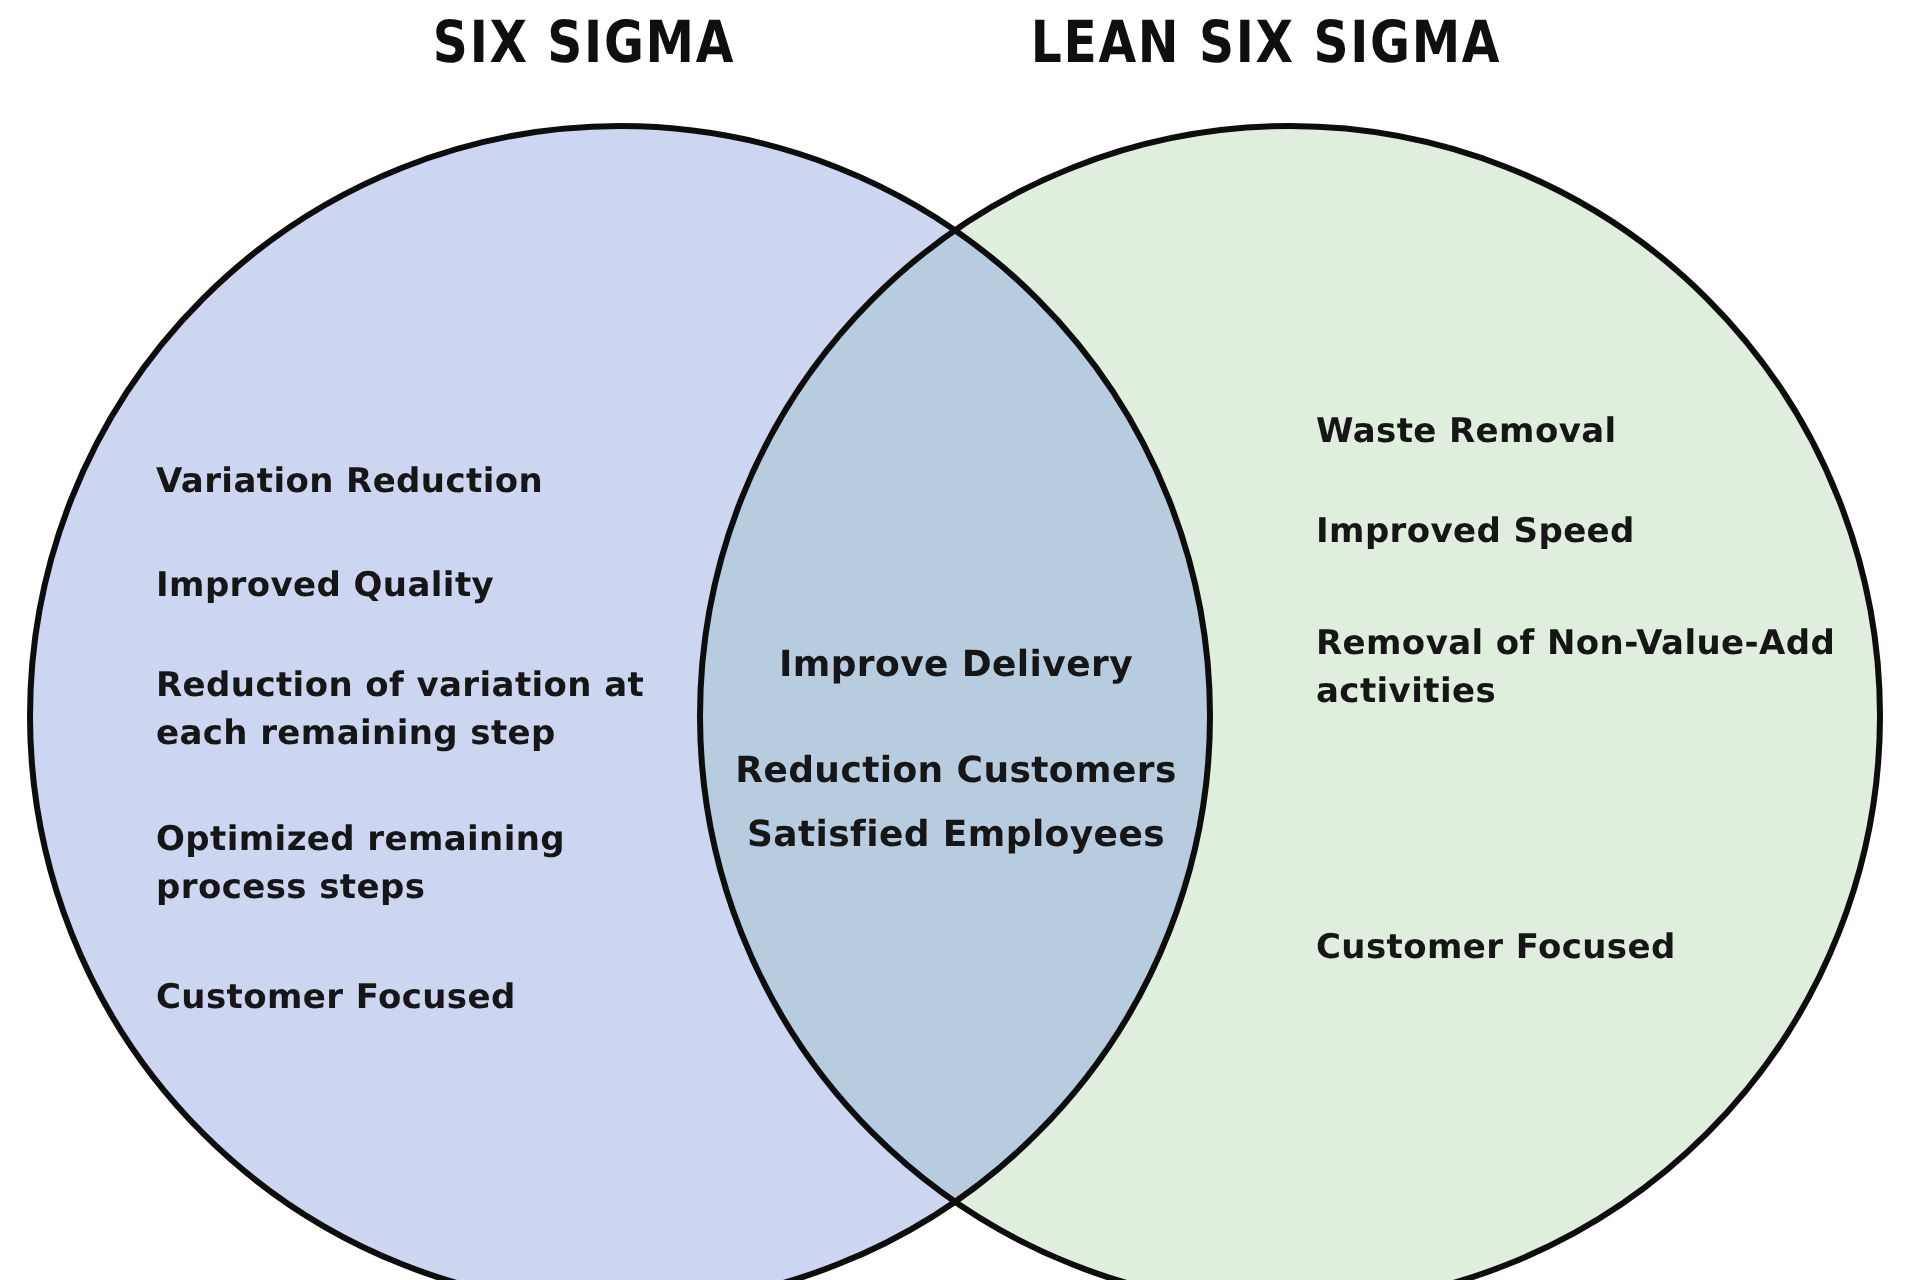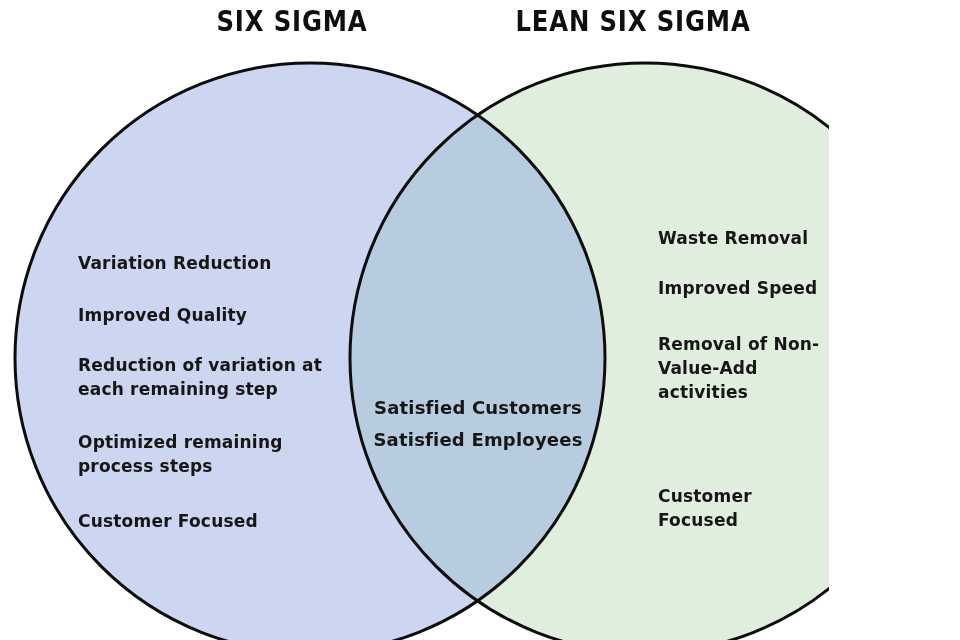--- a/index.html
+++ b/index.html
@@ -2,21 +2,21 @@
 <html><head>
 <meta charset="utf-8">
 <style>
   html, body {
     margin: 0;
     padding: 0;
     background: #ffffff;
   }
   .stage {
     position: relative;
-    width: 829px;
+    width: 960px;
     height: 640px;
     overflow: hidden;
     background: #ffffff;
     font-family: "DejaVu Sans", "Liberation Sans", sans-serif;
   }
   .venn-svg {
     position: absolute;
     left: 0;
     top: 0;
   }
@@ -34,21 +34,20 @@
   .title-left  { left: 292px; }
   .title-right { left: 633px; }
   .item {
     position: absolute;
     font-size: 17px;
     font-weight: bold;
     line-height: 24px;
     color: #161616;
     white-space: pre-line;
     letter-spacing: 0.2px;
-    margin-top: 22px;
   }
   .left-item  { left: 78px;  }
   .right-item { left: 658px; }
   .mid-item {
     left: 478px;
     transform: translateX(-50%);
     font-size: 18px;
     text-align: center;
     white-space: nowrap;
   }
@@ -77,21 +76,22 @@
   <div class="title title-right">LEAN SIX SIGMA</div>
 
   <div class="item left-item" style="top:281px">Improved Quality</div>
   <div class="item left-item" style="top:229px">Variation Reduction</div>
   <div class="item left-item" style="top:331px">Reduction of variation at
 each remaining step</div>
   <div class="item left-item" style="top:408px">Optimized remaining
 process steps</div>
   <div class="item left-item" style="top:487px">Customer Focused</div>
 
-  <div class="item mid-item" style="top:374px">Satisfied Customers</div>
+  <div class="item mid-item" style="top:321px">Improve Delivery</div>
+  <div class="item mid-item" style="top:374px">Reduction Customers</div>
   <div class="item mid-item" style="top:406px">Satisfied Employees</div>
 
   <div class="item right-item" style="top:204px">Waste Removal</div>
   <div class="item right-item" style="top:254px">Improved Speed</div>
   <div class="item right-item" style="top:310px">Removal of Non-Value-Add
 activities</div>
   <div class="item right-item" style="top:462px">Customer Focused</div>
 
 </div>
 

